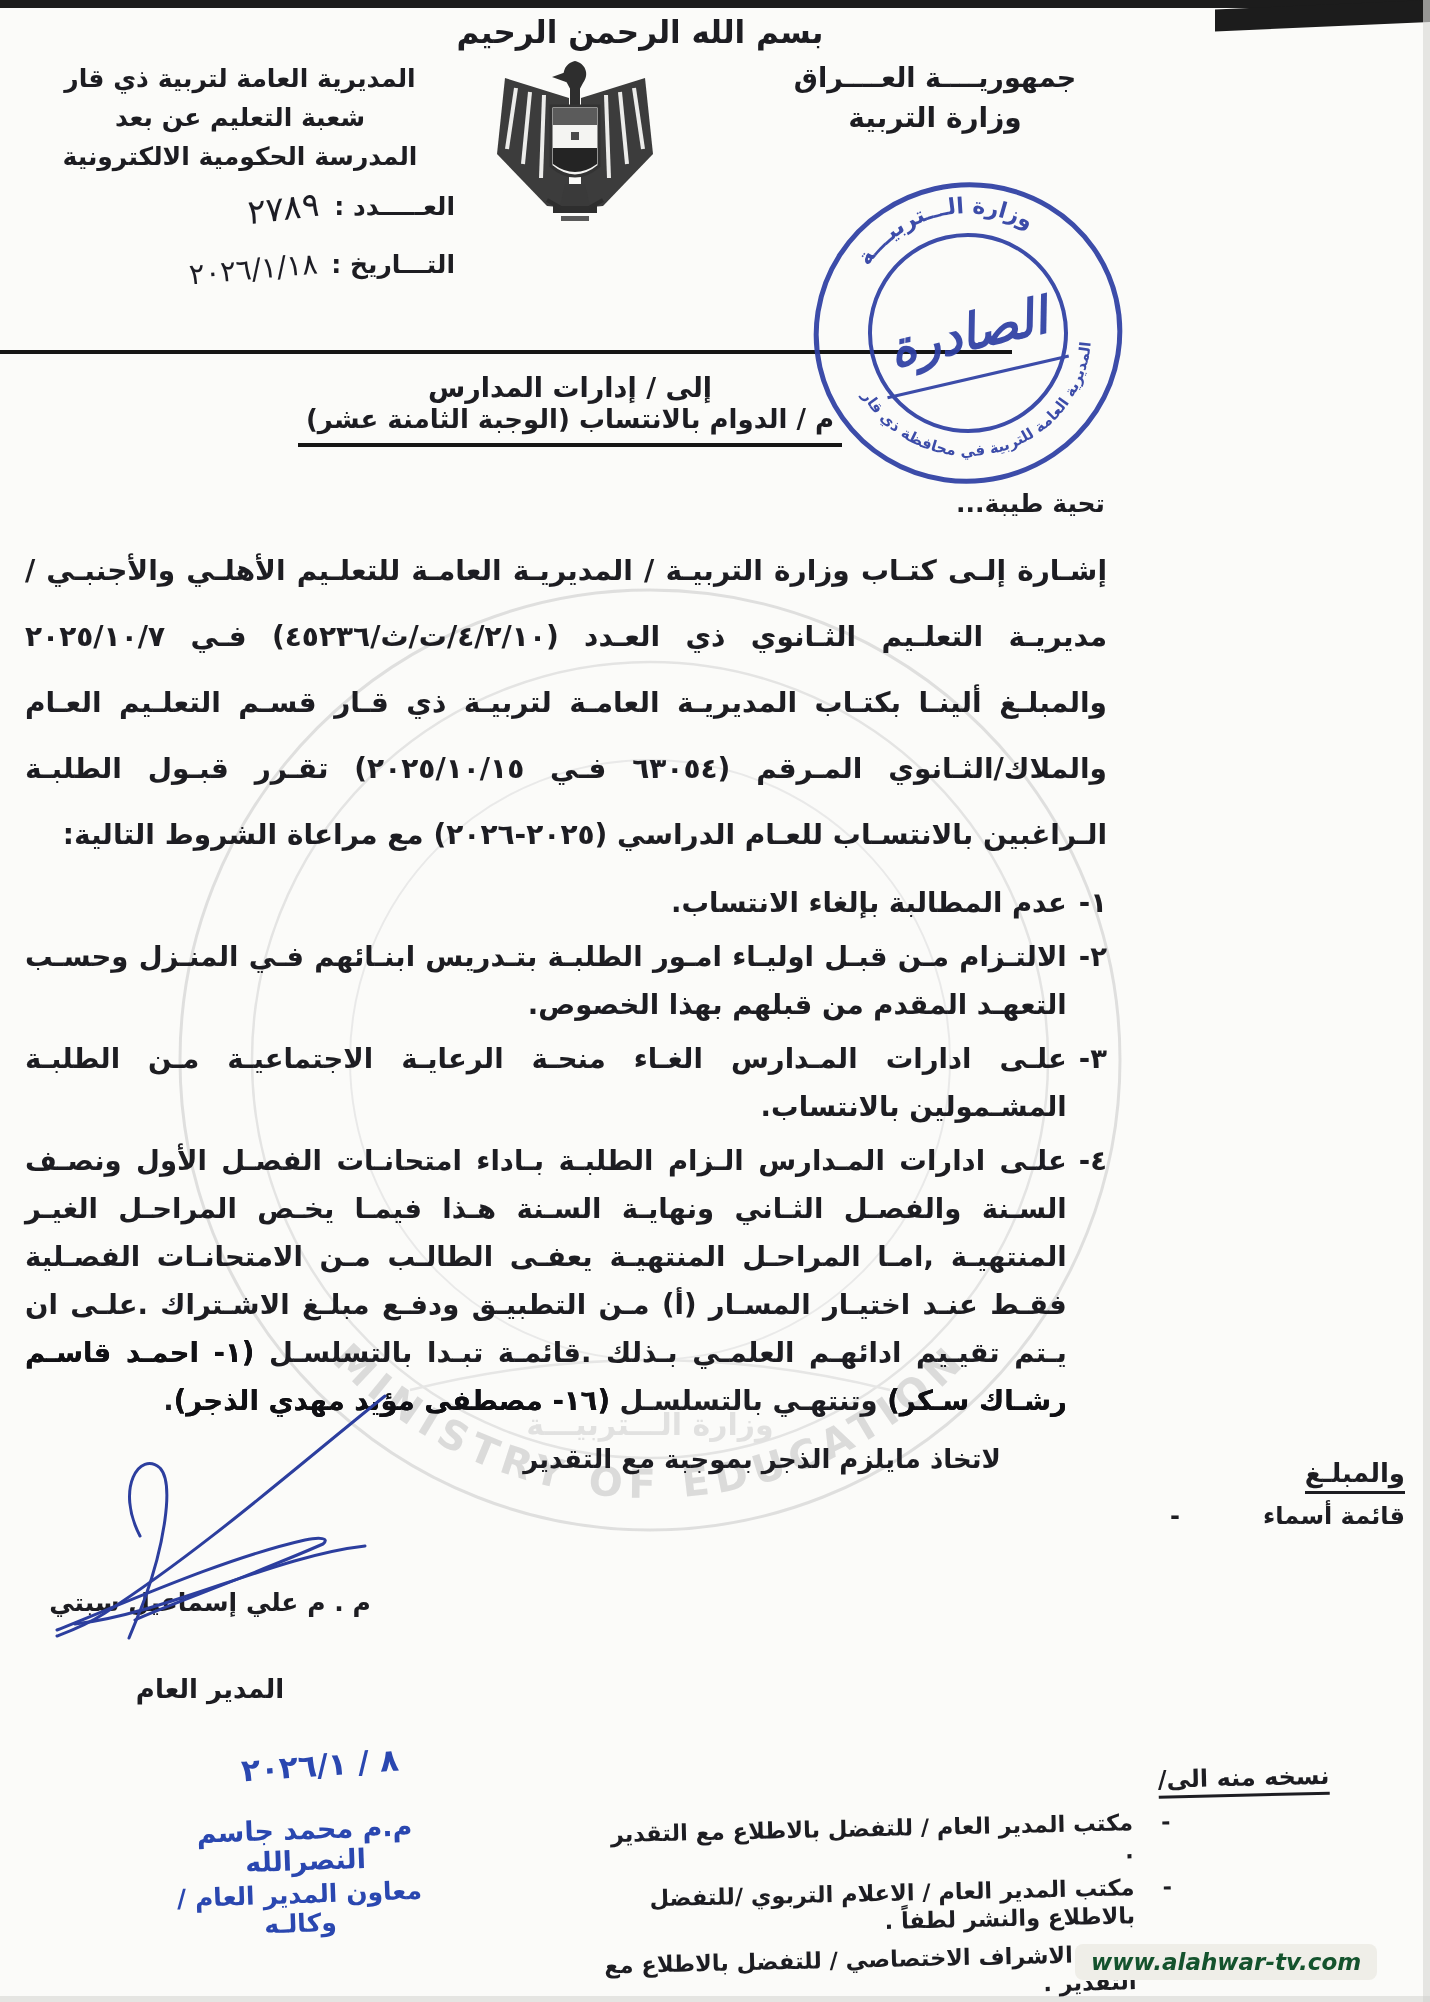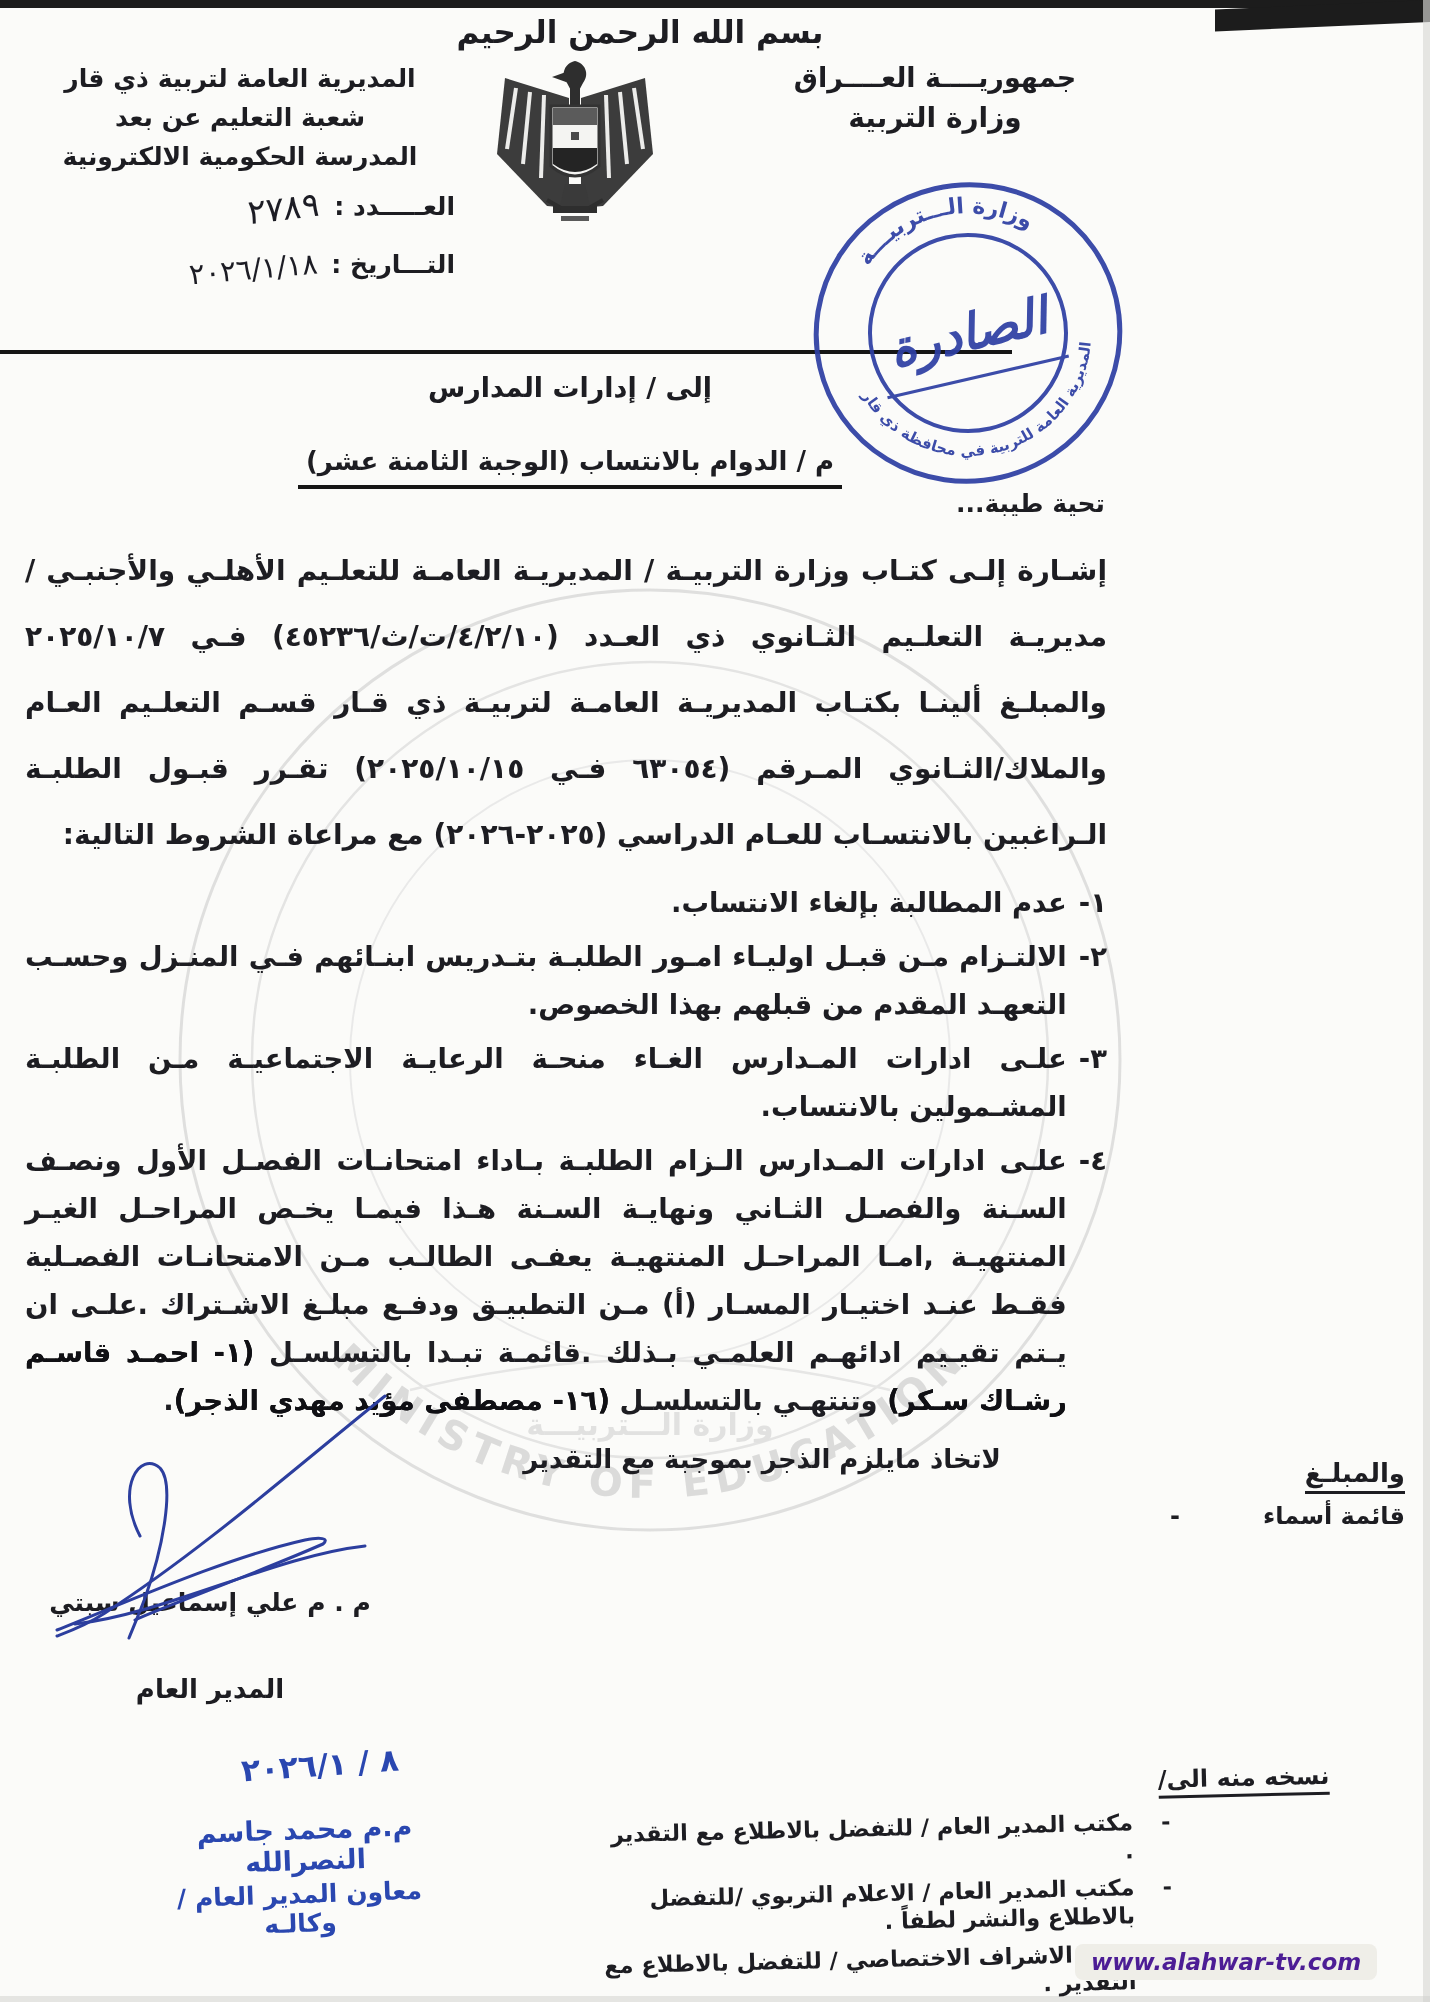--- a/index.html
+++ b/index.html
@@ -28,21 +28,21 @@
   .num-row{left:105px;top:192px;width:350px;}
   .date-row{left:60px;top:250px;width:395px;}
   .ref-label{font-size:25px;font-weight:700;white-space:nowrap;}
   .hand{color:#1c1c24;font-weight:500;}
   .hand-num{font-size:34px;transform:rotate(-7deg) skewX(-6deg);display:inline-block;margin-top:-4px;}
   .hand-date{font-size:29px;transform:rotate(-5deg);display:inline-block;unicode-bidi:bidi-override;direction:ltr;margin-top:2px;}
 
   .divider{top:350px;left:0;width:1012px;height:4px;background:#161616;}
 
   .to-line{left:290px;top:372px;width:560px;text-align:center;font-size:27px;font-weight:700;}
-  .subject-wrap{left:290px;top:446px;width:560px;text-align:center;}
+  .subject-wrap{left:290px;top:404px;width:560px;text-align:center;}
   .subject{display:inline-block;font-size:26px;font-weight:700;border-bottom:4px solid #161616;padding:0 8px 9px;}
   .greeting{left:915px;top:489px;width:190px;text-align:right;font-size:25px;font-weight:700;}
 
   
   .letter-body{left:25px;top:538px;width:1082px;direction:rtl;z-index:2;}
   .intro{font-size:28px;font-weight:700;line-height:66px;text-align:justify;margin:0;}
   .items{margin-top:10px;}
   .item{display:flex;gap:12px;font-size:27.5px;font-weight:700;line-height:48px;margin-top:6px;}
   .item .num{flex:0 0 auto;}
   .item .txt{flex:1;text-align:justify;}
@@ -67,21 +67,21 @@
   .cc{left:595px;top:1760px;width:812px;direction:rtl;transform:rotate(-1.3deg);transform-origin:right top;}
   .cc-heading-wrap{text-align:right;padding-left:0;margin-right:78px;}
   .cc-heading{display:inline-block;font-size:24px;font-weight:700;border-bottom:3px solid #1d1d22;padding-bottom:2px;}
   .cc-item{display:flex;direction:rtl;gap:28px;align-items:flex-start;margin-top:9px;padding-right:238px;font-size:22.5px;font-weight:700;line-height:1.25;}
   .cc-item .dash{flex:0 0 auto;}
   .cc-item .cc-text{flex:1;text-align:right;}
 
   
   .seal{left:160px;top:530px;z-index:1;opacity:.55;pointer-events:none;}
   .url-badge{left:1075px;top:1944px;background:#efeee8;border-radius:8px;padding:5px 16px;
-    font-size:23px;font-weight:700;font-style:italic;color:#4c1d95;direction:ltr;z-index:4;}
+    font-size:23px;font-weight:700;font-style:italic;color:#14532d;direction:ltr;z-index:4;}
 
   .stamp{left:803px;top:178px;z-index:4;}
   .eagle{left:485px;top:56px;z-index:2;}
 </style>
 </head>
 <body>
 
 <div class="abs top-strip"></div>
 <div class="abs top-corner"></div>
 <div class="abs right-edge"></div>

